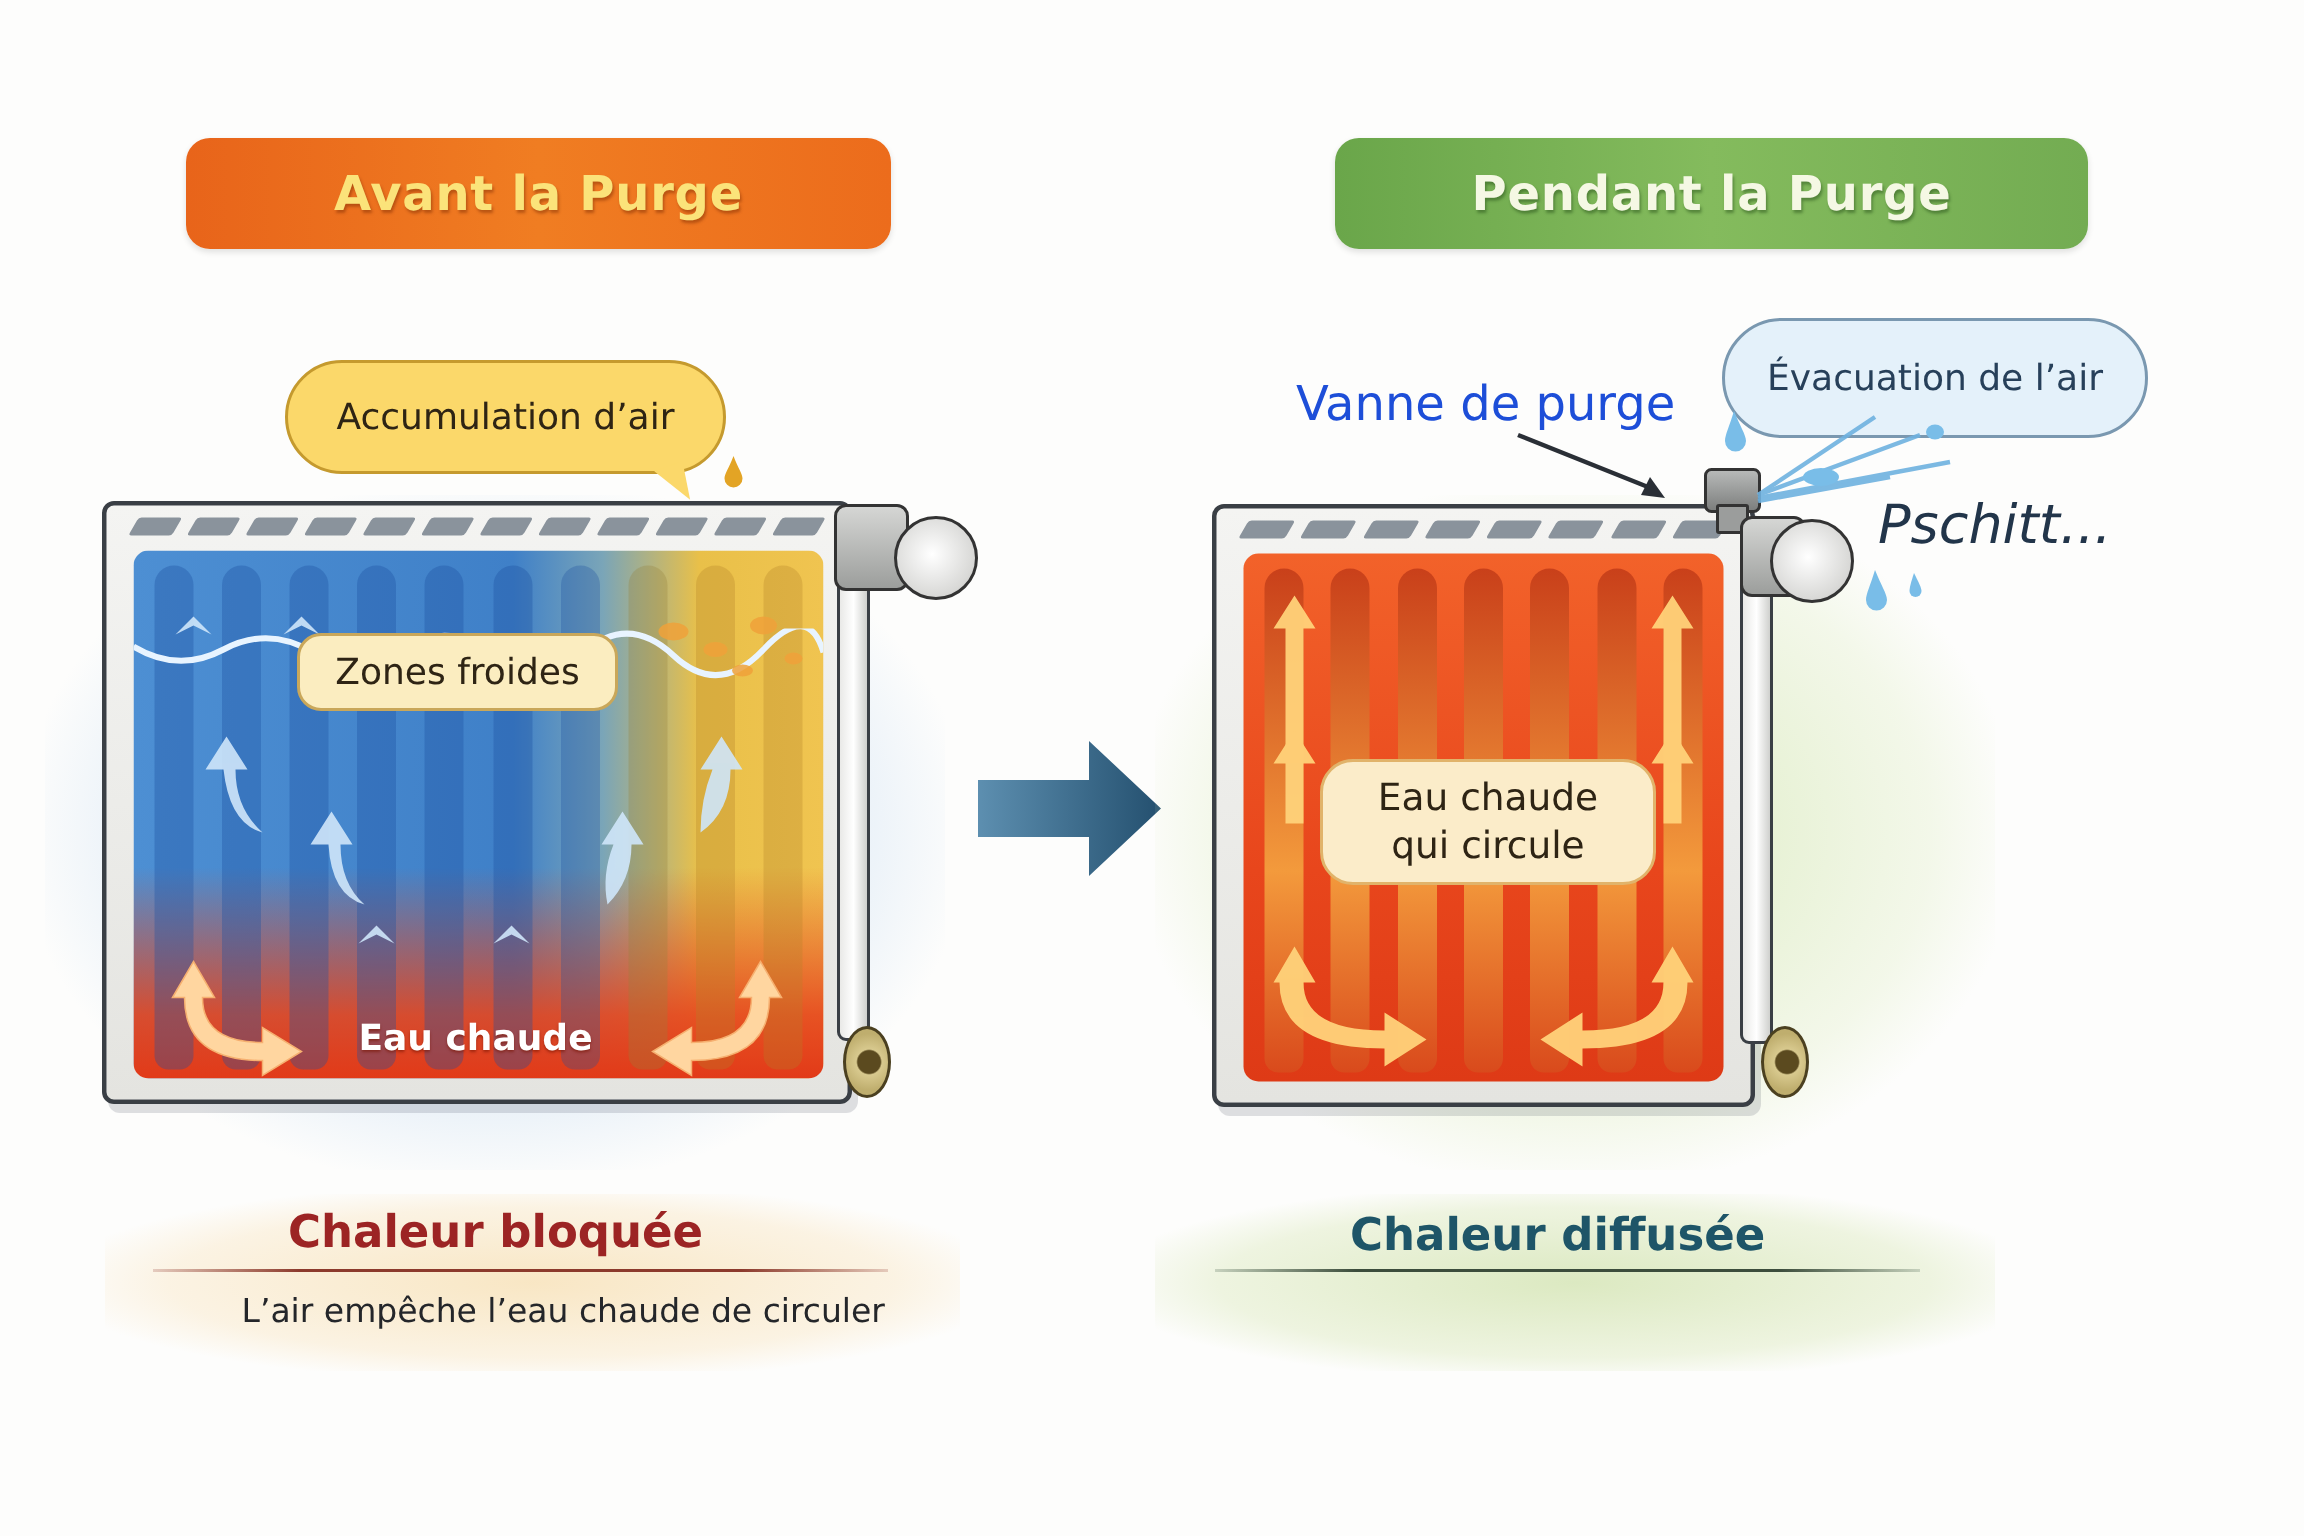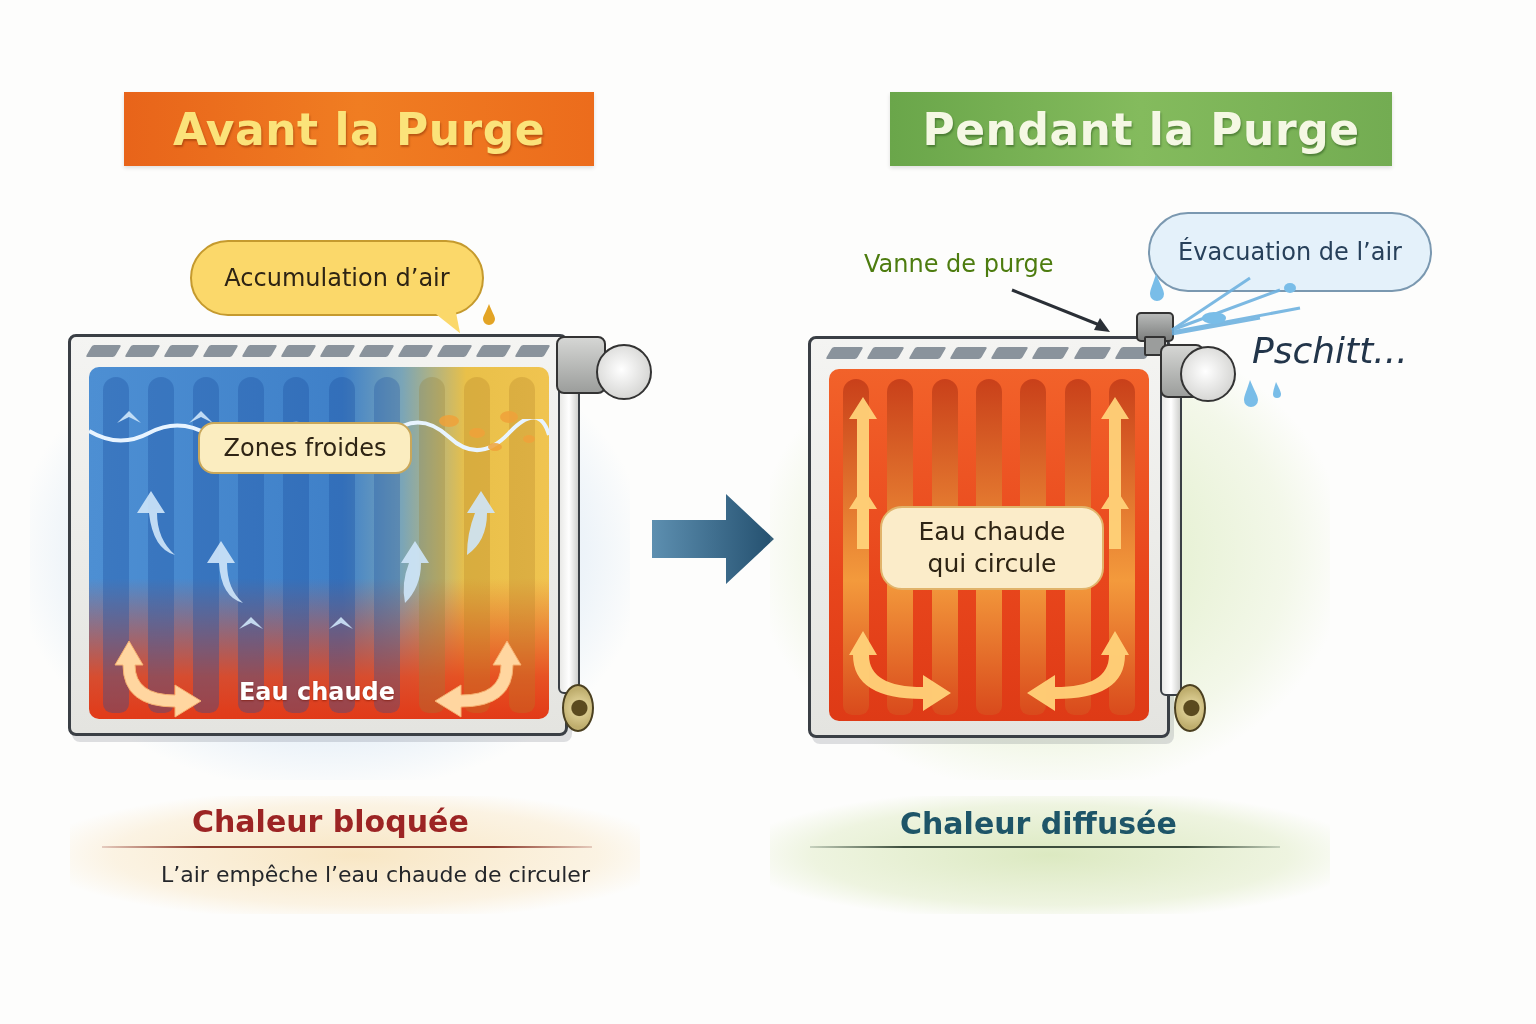--- a/index.html
+++ b/index.html
@@ -3,22 +3,22 @@
 <meta charset="utf-8">
 <style>
   html, body { margin:0; padding:0; }
   body {
     width:1536px; height:1024px; position:relative; overflow:hidden;
     background:#fdfdfc;
     font-family:"DejaVu Sans", sans-serif;
   }
   .abs { position:absolute; }
   .title-banner {
-    position:absolute; border-radius:0; display:flex; align-items:center; justify-content:center;
-    font-family:"DejaVu Sans", sans-serif; font-weight:bold; font-size:44px; letter-spacing:0.5px;
+    position:absolute; border-radius:16px; display:flex; align-items:center; justify-content:center;
+    font-family:"DejaVu Sans", sans-serif; font-weight:bold; font-size:32px; letter-spacing:0.5px;
     box-shadow:0 2px 4px rgba(0,0,0,0.12);
   }
   #banner-left { left:124px; top:92px; width:470px; height:74px;
     background:linear-gradient(90deg,#e8641a,#f07d22 50%,#ec6c1c); color:#fbe37a;
     text-shadow:1px 2px 2px rgba(120,40,0,0.45); }
   #banner-right { left:890px; top:92px; width:502px; height:74px;
     background:linear-gradient(90deg,#6aa64a,#84bb5d 50%,#73ac52); color:#f5f8e4;
     text-shadow:1px 2px 2px rgba(30,70,20,0.45); }
 
   
@@ -49,21 +49,21 @@
   #eau-chaude-right { left:880px; top:506px; width:220px; height:80px; border-radius:22px;
     background:#fbecc9; border:2px solid #e1b36a; font-size:25px; line-height:32px; flex-direction:column; }
 
   #cloud-left { left:190px; top:240px; width:290px; height:72px; border-radius:40px;
     background:#fbd86a; border:2px solid #c59a2e; font-size:24px; color:#2e2414; }
   #cloud-left::after { content:""; position:absolute; right:22px; bottom:-22px; border-left:16px solid transparent; border-right:4px solid transparent; border-top:26px solid #fbd86a; transform:rotate(-20deg); }
   #cloud-right { left:1148px; top:212px; width:280px; height:76px; border-radius:40px;
     background:#e4f1fa; border:2px solid #7a98b0; font-size:24px; color:#27405a; }
 
   .plain-text { position:absolute; font-family:"DejaVu Sans", sans-serif; }
-  #vanne-label { left:864px; top:250px; font-size:24px; color:#4d7c0f; }
+  #vanne-label { left:864px; top:250px; font-size:32px; color:#1d4ed8; }
   #pschitt { left:1252px; top:330px; font-size:36px; font-style:italic; color:#22354a; }
 
   
   #flow-arrow { left:650px; top:494px; width:126px; height:90px; }
 
   
   .caption { position:absolute; }
   #caption-left { left:70px; top:796px; width:570px; height:118px;
     background:radial-gradient(ellipse at center, rgba(248,228,190,0.9), rgba(250,236,210,0.6) 60%, rgba(255,255,255,0) 80%); }
   #caption-right { left:770px; top:796px; width:560px; height:118px;

